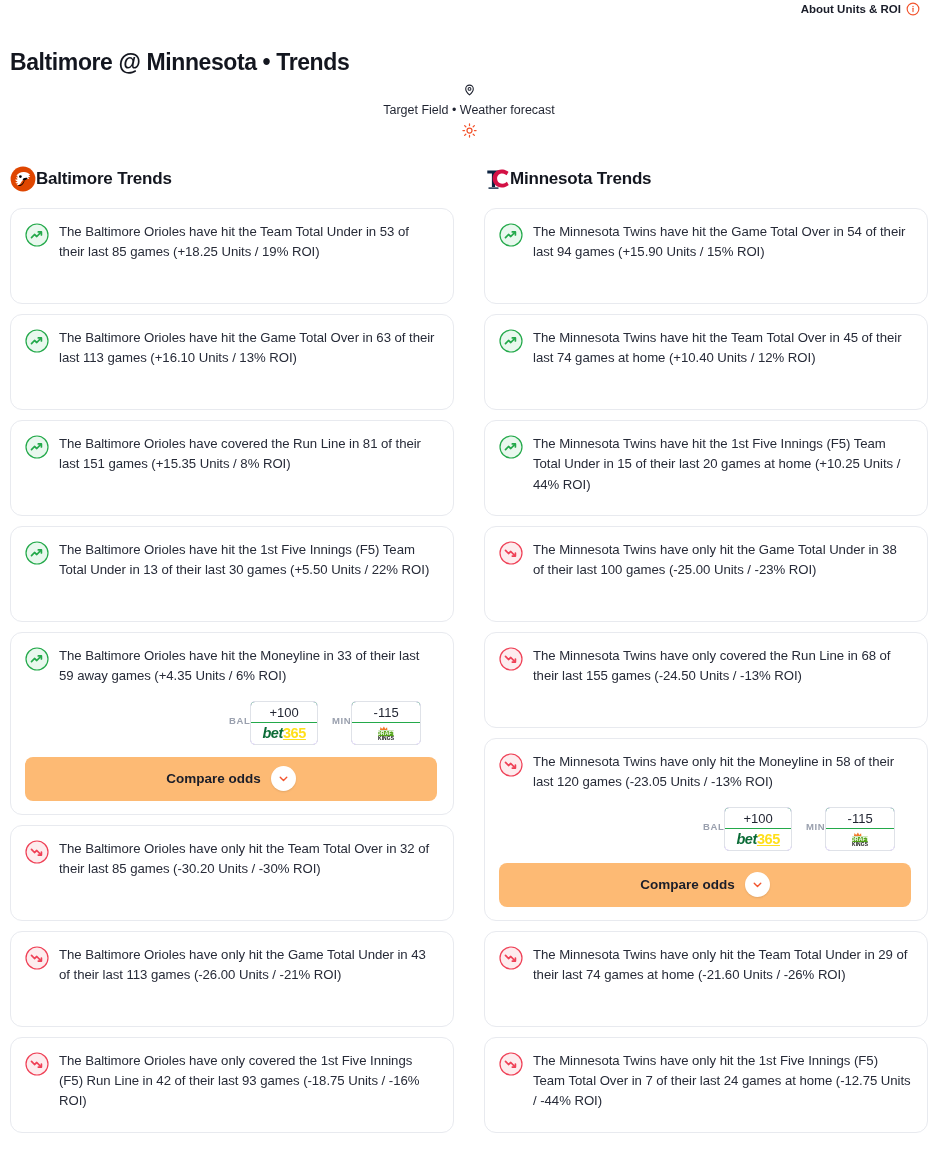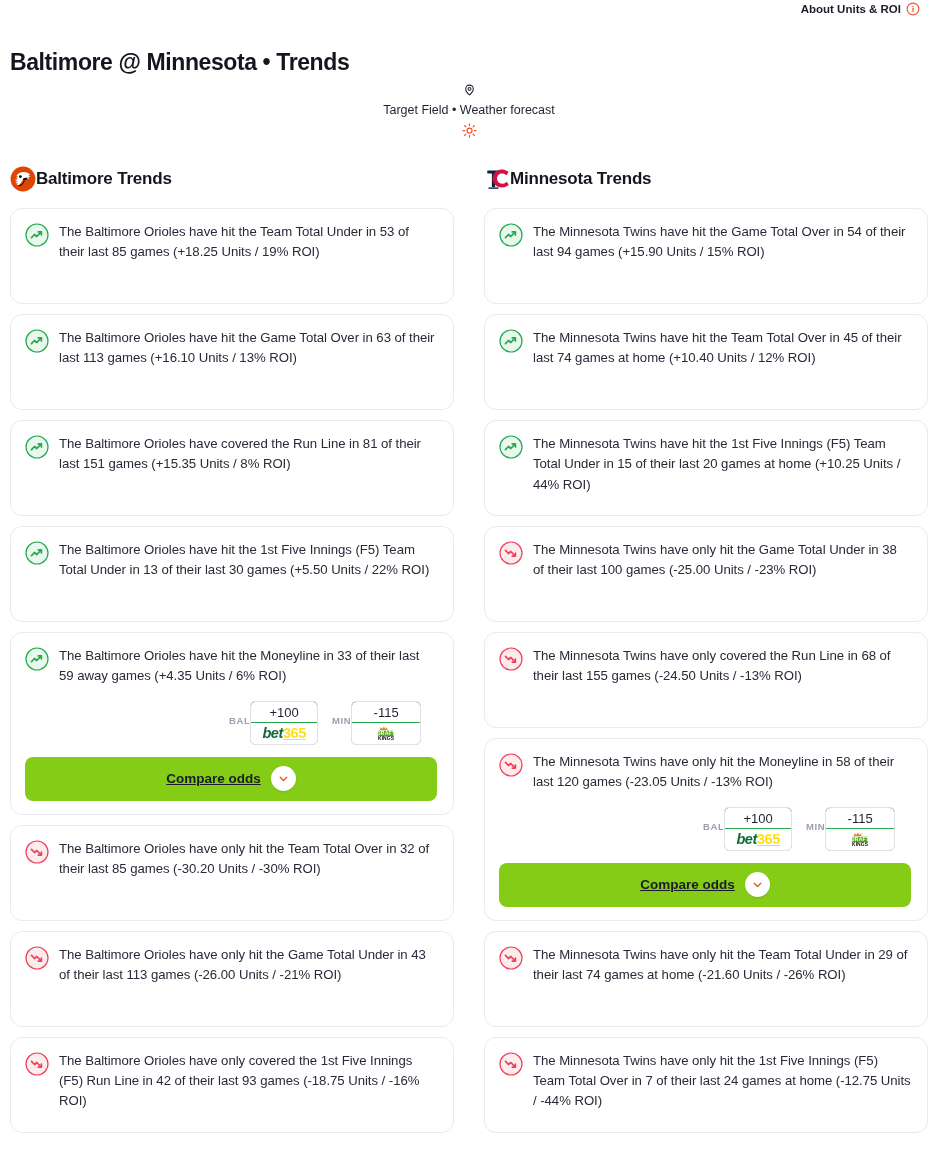--- a/index.html
+++ b/index.html
@@ -139,28 +139,27 @@
   }
   .book-bet365 { font-size: 14.5px; font-weight: bold; letter-spacing: -0.4px; }
   .book-bet365 .b-bet { color: #0a6b36; font-style: italic; }
   .book-bet365 .b-365 { color: #ffdf1b; text-decoration: underline; }
   .book-dk { height: 19px; display: flex; align-items: center; }
 
   
   .compare-odds {
     margin-top: 12px;
     height: 44px;
-    background: #84cc16;
+    background: #fdba74;
     border-radius: 8px;
     display: flex;
     align-items: center;
     justify-content: center;
     gap: 10px;
     cursor: pointer;
-    text-decoration: underline;
   }
   .compare-label { font-size: 13.5px; font-weight: bold; color: #1a1d29; }
   .chev-circle {
     width: 25px; height: 25px; border-radius: 50%;
     background: #ffffff;
     display: flex; align-items: center; justify-content: center;
     box-shadow: 0 1px 2px rgba(0,0,0,0.10);
   }
 </style>
 </head>

